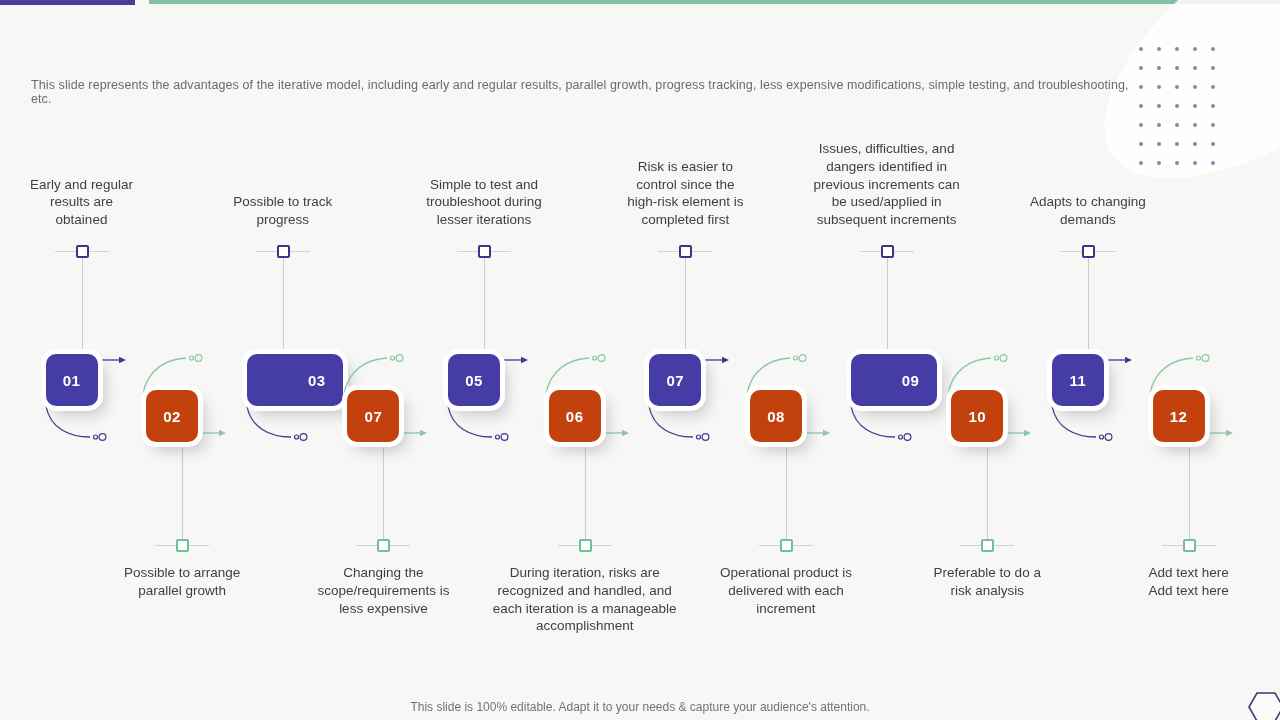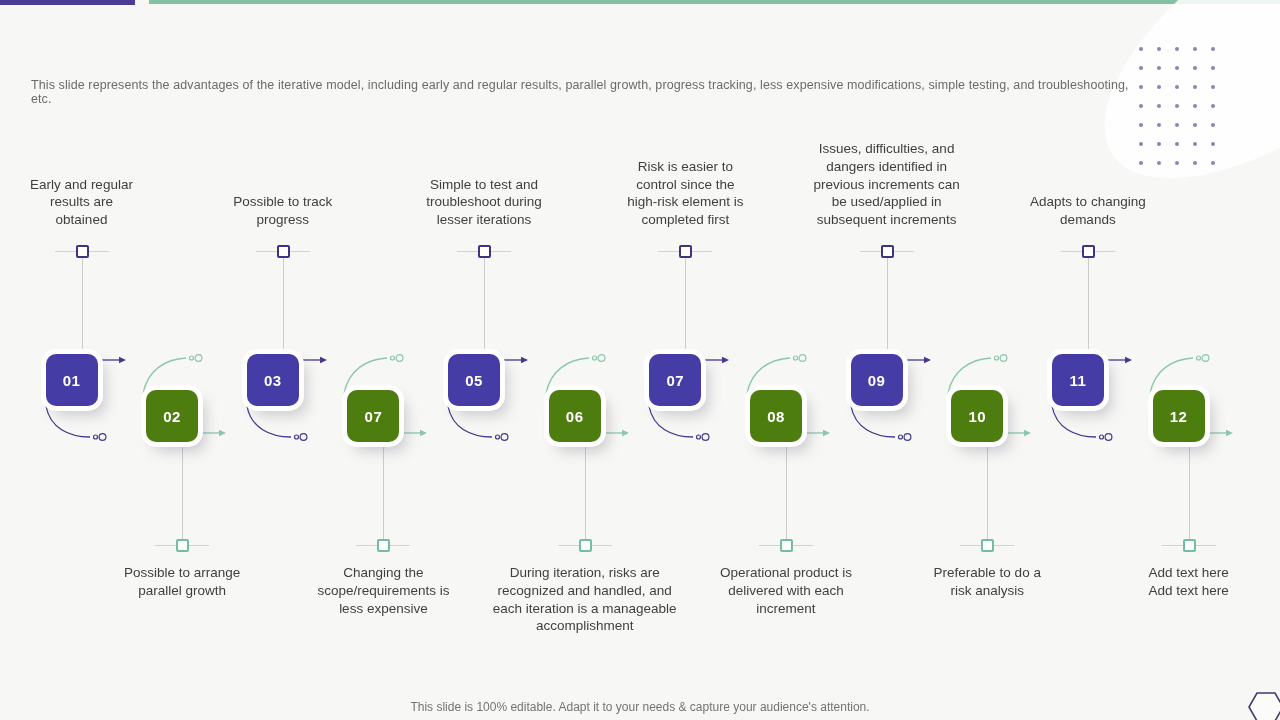--- a/index.html
+++ b/index.html
@@ -48,21 +48,21 @@
   .vline{position:absolute;width:1px;background:#cccccc;}
   .tick{position:absolute;height:1px;background:#d2d2d2;}
   .marker{position:absolute;width:9px;height:9px;background:#ffffff;border:2px solid #3c3583;border-radius:2px;}
   .marker.green{border-color:#72bf9e;}
   .numbox{
     position:absolute;width:52px;height:52px;border-radius:10px;
     display:flex;align-items:center;justify-content:center;
     box-shadow:0 0 0 5px #ffffff, 7px 9px 14px rgba(95,95,115,.30);
   }
   .numbox.purple{background:#453ca5;}
-  .numbox.green{background:#4d7c0f;}
+  .numbox.green{background:#c2410c;}
   .numbox span{color:#ffffff;font-weight:700;font-size:15px;letter-spacing:.5px;}
   .lbl{
     position:absolute;text-align:center;font-size:13.5px;line-height:1.32;color:#3f3f3f;
     white-space:pre-line;
   }
   .lbl.top{display:flex;align-items:flex-end;justify-content:center;}
   .conn{position:absolute;overflow:visible;}
 </style>
 </head>
 <body>
@@ -151,21 +151,21 @@
       <div class="lbl top" style="left: 232.78px; top: 128px; width: 100px; height: 101px;">Possible to track progress</div>
       <svg class="conn" width="72" height="42" style="left: 243.78px; top: 404px;">
         <path d="M3,2 C7,24 26,33 47,33" fill="none" stroke="#423a8e" stroke-width="1.3"></path>
         <circle cx="52.5" cy="33" r="2" fill="none" stroke="#423a8e" stroke-width="1.2"></circle>
         <circle cx="59.5" cy="33" r="3.4" fill="none" stroke="#423a8e" stroke-width="1.2"></circle>
       </svg>
       <svg class="conn" width="30" height="10" style="left: 299.78px; top: 355px;">
         <line x1="0" y1="5" x2="20" y2="5" stroke="#423a8e" stroke-width="1.3"></line>
         <polygon points="20,1.8 27,5 20,8.2" fill="#423a8e"></polygon>
       </svg>
-      <div class="numbox purple" style="left: 246.78px; top: 354px;">
+      <div class="numbox purple" style="left: 246.78px; top: 354px; padding-left: 44px;">
         <span>03</span>
       </div>
       <div class="vline" style="left: 383.42px; top: 442px; height: 97px;"></div>
       <div class="tick" style="left: 356.42px; top: 545px; width: 54px;"></div>
       <div class="marker green" style="left: 377.42px; top: 539px;"></div>
       <div class="lbl" style="left: 313.42px; top: 564px; width: 140px;">Changing the scope/requirements is less expensive</div>
       <svg class="conn" width="72" height="44" style="left: 341.42px; top: 352px;">
         <path d="M3,42 C7,18 26,7 46,6" fill="none" stroke="#8cc7ab" stroke-width="1.3"></path>
         <circle cx="51.5" cy="6" r="2" fill="none" stroke="#8cc7ab" stroke-width="1.2"></circle>
         <circle cx="58.5" cy="6" r="3.4" fill="none" stroke="#8cc7ab" stroke-width="1.2"></circle>
@@ -247,21 +247,21 @@
       <div class="lbl top" style="left: 807.62px; top: 128px; width: 158px; height: 101px;">Issues, difficulties, and dangers identified in previous increments can be used/applied in subsequent increments</div>
       <svg class="conn" width="72" height="42" style="left: 847.62px; top: 404px;">
         <path d="M3,2 C7,24 26,33 47,33" fill="none" stroke="#423a8e" stroke-width="1.3"></path>
         <circle cx="52.5" cy="33" r="2" fill="none" stroke="#423a8e" stroke-width="1.2"></circle>
         <circle cx="59.5" cy="33" r="3.4" fill="none" stroke="#423a8e" stroke-width="1.2"></circle>
       </svg>
       <svg class="conn" width="30" height="10" style="left: 903.62px; top: 355px;">
         <line x1="0" y1="5" x2="20" y2="5" stroke="#423a8e" stroke-width="1.3"></line>
         <polygon points="20,1.8 27,5 20,8.2" fill="#423a8e"></polygon>
       </svg>
-      <div class="numbox purple" style="left: 850.62px; top: 354px;">
+      <div class="numbox purple" style="left: 850.62px; top: 354px; padding-left: 34px;">
         <span>09</span>
       </div>
       <div class="vline" style="left: 987.26px; top: 442px; height: 97px;"></div>
       <div class="tick" style="left: 960.26px; top: 545px; width: 54px;"></div>
       <div class="marker green" style="left: 981.26px; top: 539px;"></div>
       <div class="lbl" style="left: 927.26px; top: 564px; width: 120px;">Preferable to do a risk analysis</div>
       <svg class="conn" width="72" height="44" style="left: 945.26px; top: 352px;">
         <path d="M3,42 C7,18 26,7 46,6" fill="none" stroke="#8cc7ab" stroke-width="1.3"></path>
         <circle cx="51.5" cy="6" r="2" fill="none" stroke="#8cc7ab" stroke-width="1.2"></circle>
         <circle cx="58.5" cy="6" r="3.4" fill="none" stroke="#8cc7ab" stroke-width="1.2"></circle>

